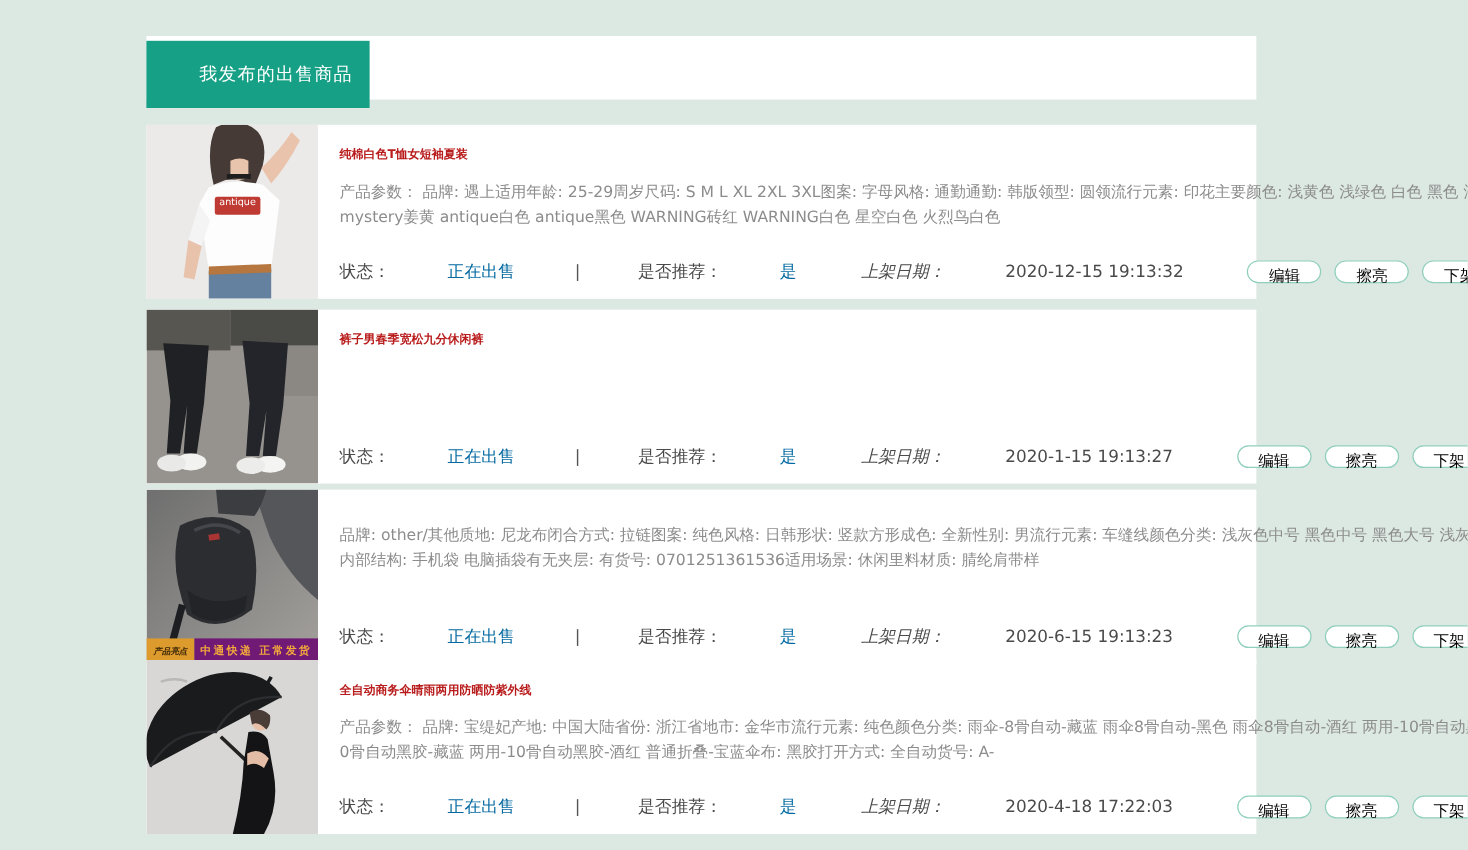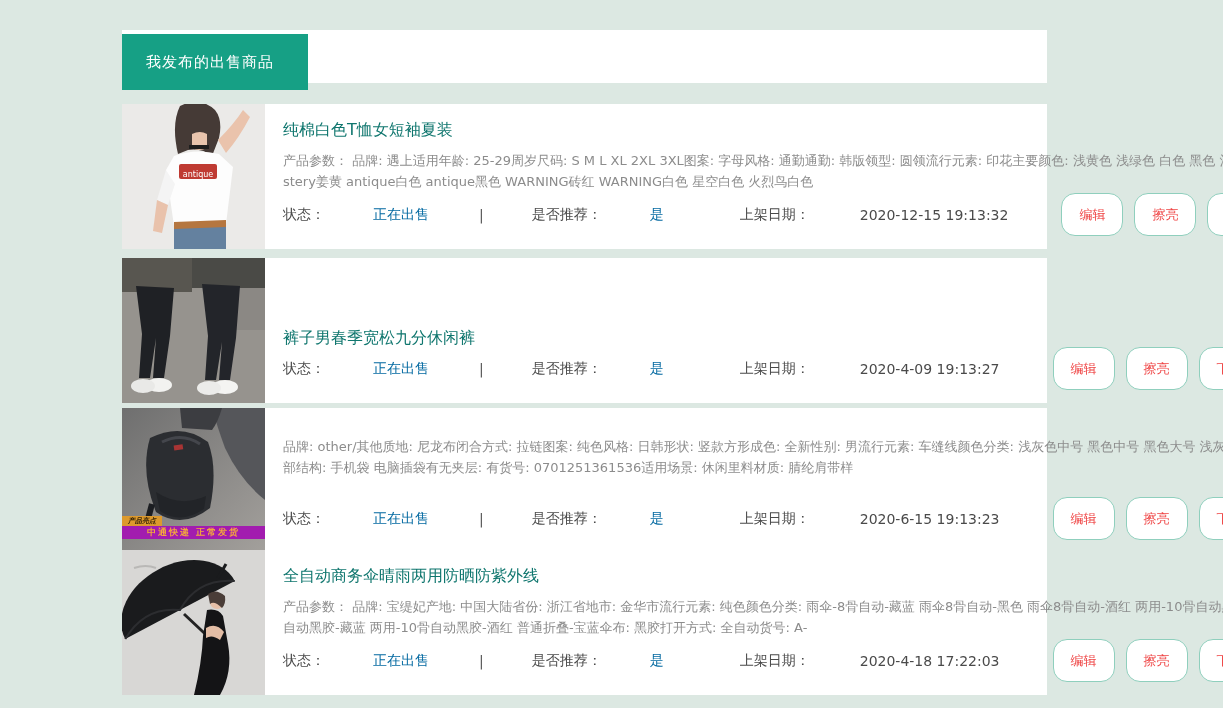--- a/index.html
+++ b/index.html
@@ -11,80 +11,80 @@
     overflow:hidden;
   }
   
   .header-bar {
     position:absolute; left:122px; top:30px; width:925px; height:53px;
     background:#ffffff;
   }
   .header-tab {
     position:absolute; left:122px; top:34px; width:186px; height:56px;
     background:#16a085; color:#ffffff; font-size:15px;
-    display:flex; align-items:center; padding-left:24px;
+    display:flex; align-items:center; padding-left:44px;
     letter-spacing:1px; cursor:pointer;
   }
   
   .card {
     position:absolute; left:122px; width:925px; height:145px;
     background:#ffffff; display:flex;
   }
-  .card-1 { top:104px; } .card-2 { top:258px;align-items:flex-end; }
+  .card-1 { top:104px; } .card-2 { top:258px; }
   .card-3 { top:408px; } .card-4 { top:550px; }
   .thumb {
     width:143px; height:145px; flex:0 0 143px; position:relative;
     overflow:hidden; cursor:pointer; background:#e9e9e7;
   }
   .thumb svg { display:block; }
   .content {
     flex:1; position:relative; padding:17px 27px 13px 18px;
     display:flex; flex-direction:column;
   }
   .title {
-    font-size:16px; color:#0f766e; text-decoration:none; cursor:pointer;
-    line-height:18px; align-self:flex-start;
+    font-size:10px; color:#b91c1c; text-decoration:none; cursor:pointer;
+    line-height:18px; align-self:flex-start;font-weight:bold;
   }
   .params {
     margin-top:11px; font-size:13px; color:#8c8c8c; line-height:21px;
     height:42px; overflow:hidden; word-break:break-all;
   }
   .meta {
     margin-top:auto; display:flex; align-items:center;
     font-size:14px; color:#4a4a4a; white-space:nowrap;gap:42px;
   }
   .meta .lbl { color:#4a4a4a; }
   .meta .val-green { color:#0369a1; margin-left:6px; }
   .meta .sep { margin:0 6px 0 8px; color:#555; }
-  .meta .date-lbl { margin-left:34px; }
+  .meta .date-lbl { margin-left:12px;font-style:italic; }
   .meta .date { margin-left:8px; color:#4a4a4a; }
   .btn-row { margin-left:auto; display:flex; }
   .pill-btn {
-    border:1px solid #8fcfbd; color:#ef4444; background:#ffffff;
-    border-radius:14px; height:43px; line-height:25px; padding:0 17px;
+    border:1px solid #8fcfbd; color:#000000; background:#ffffff;
+    border-radius:14px; height:19px; line-height:25px; padding:0 17px;
     font-size:13px; margin-left:11px; cursor:pointer;
     font-family:"DejaVu Sans","Liberation Sans",sans-serif;
   }
   
   .logo-box {
     position:absolute; left:57px; top:60px; width:38px; height:15px;
     background:#bf3a32; border-radius:2px; color:#fff; font-size:8px;
-    display:flex; align-items:flex-end; justify-content:center;
+    display:flex; align-items:flex-start; justify-content:center;
   }
   .badge-row {
-    position:absolute; left:0; bottom:16px; width:100%; height:21px;
-    display:flex; font-weight:bold;flex-direction:column;
+    position:absolute; left:0; bottom:0; width:100%; height:21px;
+    display:flex; font-weight:bold;
   }
   .badge-left {
     width:40px; background:#dd9a2d; color:#3a2607; font-size:7px;
     display:flex; align-items:center; justify-content:center;
     font-style:italic;
   }
   .badge-right {
-    flex:1; background:#a21caf; color:#f3a93c; font-size:9px;
+    flex:1; background:#701a75; color:#f3a93c; font-size:9px;
     display:flex; align-items:center; justify-content:center;
     letter-spacing:2px;
   }
 </style>
 </head>
 <body>
 
 <div class="header-bar"></div>
 <div class="header-tab">
   <span>我发布的出售商品</span>
@@ -146,21 +146,21 @@
   </div>
   <div class="content">
     <a class="title">裤子男春季宽松九分休闲裤</a>
     <div class="meta">
       <span class="lbl">状态：</span>
       <span class="val-green">正在出售</span>
       <span class="sep">|</span>
       <span class="lbl">是否推荐：</span>
       <span class="val-green">是</span>
       <span class="lbl date-lbl">上架日期：</span>
-      <span class="date">2020-4-09 19:13:27</span>
+      <span class="date">2020-1-15 19:13:27</span>
       <div class="btn-row">
         <button class="pill-btn">编辑</button>
         <button class="pill-btn">擦亮</button>
         <button class="pill-btn">下架</button>
         <button class="pill-btn">确认售出</button>
       </div>
     </div>
   </div>
 </div>
 

